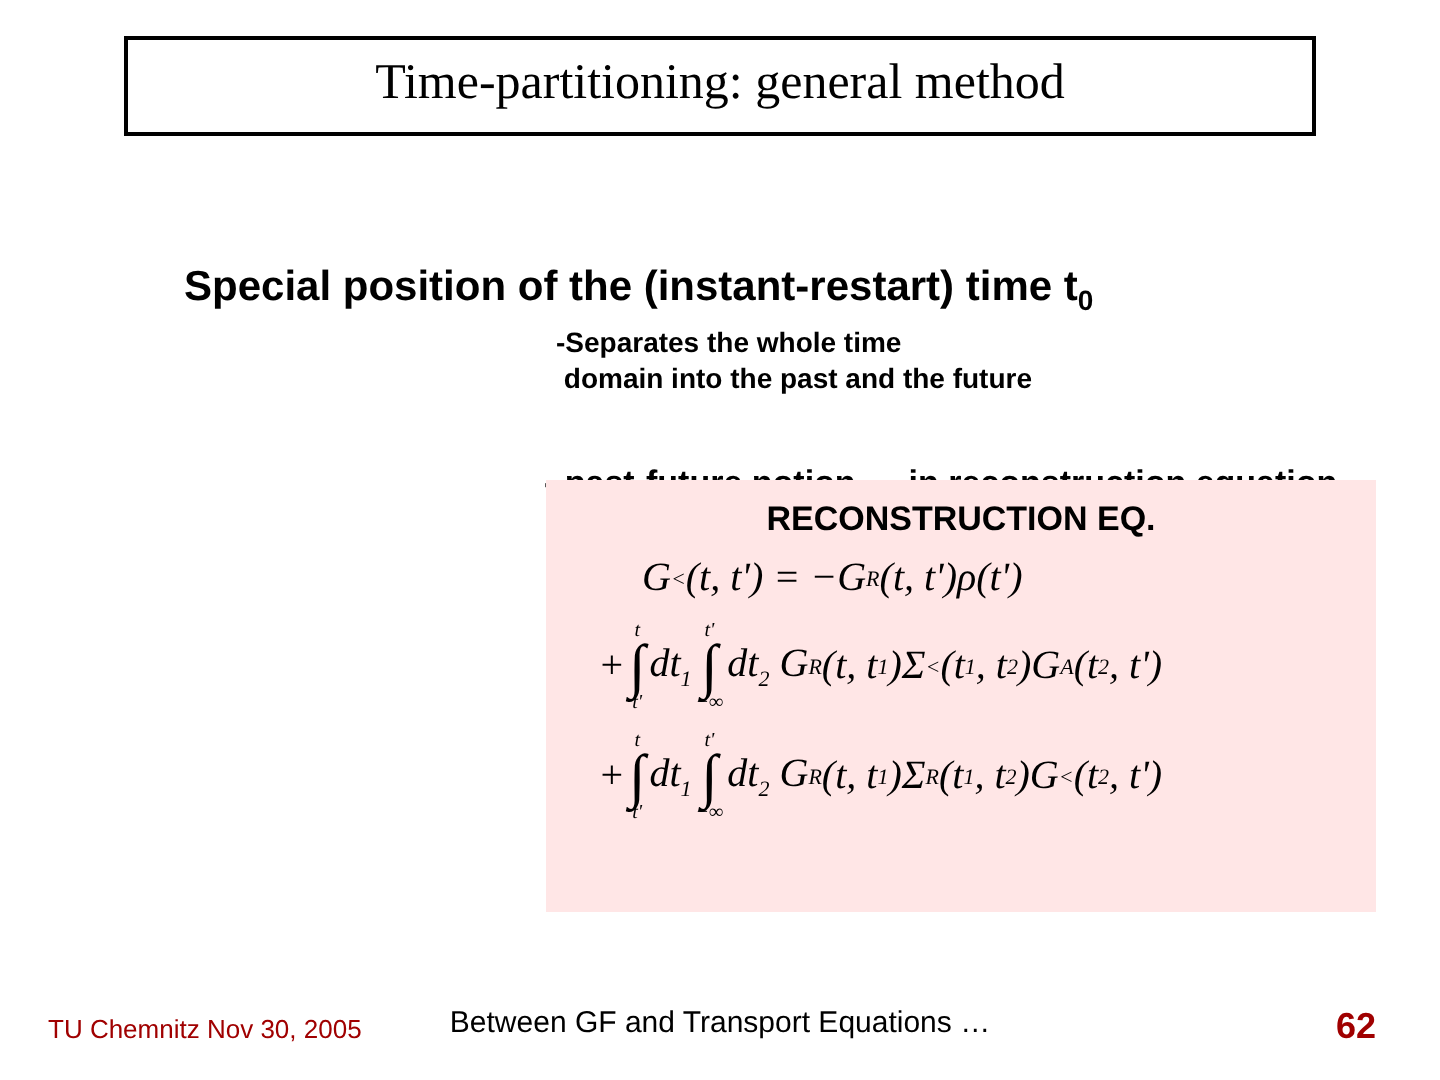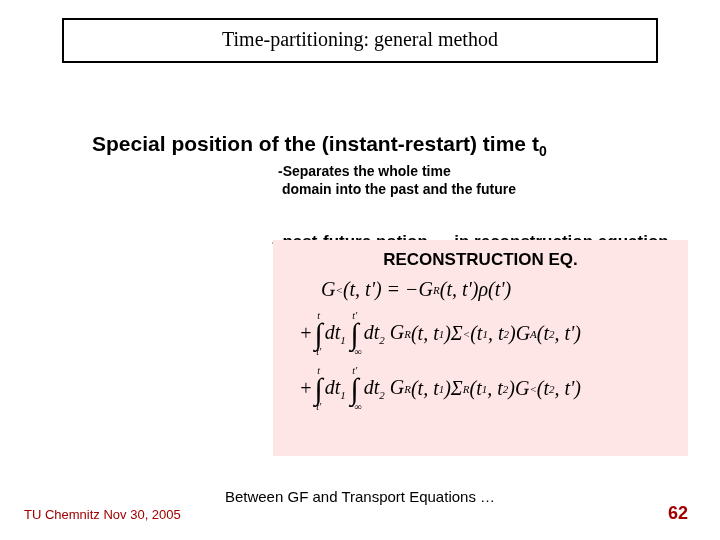--- a/index.html
+++ b/index.html
@@ -14,21 +14,21 @@
     top: 18px;
     left: 62px;
     width: 596px;
     border: 2.5px solid #000;
     padding: 8px 10px 10px 10px;
     background: #fff;
     text-align: center;
   }
   .title-box .title {
     font-family: "Times New Roman", serif;
-    font-size: 20px;
+    font-size: 25px;
   }
   .subhead {
     position: absolute;
     top: 132px;
     left: 92px;
     font-size: 21px;
     font-weight: bold;
     color: #000;
   }
   .bullet1 {
@@ -95,21 +95,21 @@
   }
   .footer-left {
     position: absolute;
     bottom: 18px;
     left: 24px;
     font-size: 13px;
     color: #a00000;
   }
   .footer-center {
     position: absolute;
-    bottom: 35px;
+    bottom: 20px;
     left: 0;
     width: 720px;
     text-align: center;
     font-size: 15px;
     color: #000;
   }
   .footer-right {
     position: absolute;
     bottom: 16px;
     right: 32px;

